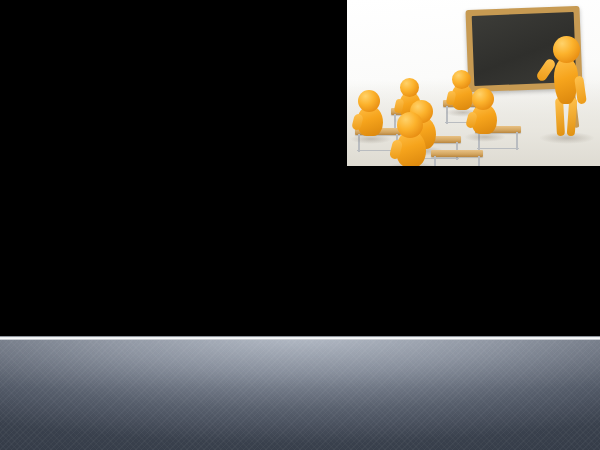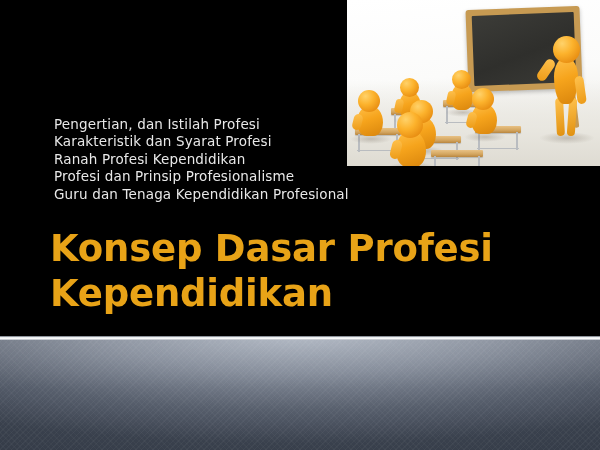--- a/index.html
+++ b/index.html
@@ -173,32 +173,21 @@
       <div class="shadow" style="left:-4px;top:96px;width:56px;height:12px;"></div>
       <div class="leg" style="left:13px;top:62px;width:8px;height:38px;transform:rotate(-3deg);"></div>
       <div class="leg" style="left:25px;top:62px;width:8px;height:38px;transform:rotate(4deg);"></div>
       <div class="body" style="left:11px;top:22px;width:24px;height:46px;border-radius:44% 44% 40% 40%/40% 40% 60% 60%;"></div>
       <div class="arm" style="left:-2px;top:22px;width:10px;height:24px;transform:rotate(34deg);"></div>
       <div class="arm" style="left:33px;top:40px;width:9px;height:28px;transform:rotate(-8deg);"></div>
       <div class="head" style="left:10px;top:0px;width:27px;height:27px;"></div>
     </div>
   </div>
 
-  <div class="bullets">
-    <div class="line">Pengertian, dan Istilah Profesi</div>
-    <div class="line">Karakteristik dan Syarat Profesi</div>
-    <div class="line">Ranah Profesi Kependidikan</div>
-    <div class="line">Profesi dan Prinsip Profesionalisme</div>
-    <div class="line">Guru dan Tenaga Kependidikan Profesional</div>
-  </div>
 
-  <div class="title">
-    <div class="t-line">Konsep Dasar Profesi</div>
-    <div class="t-line">Kependidikan</div>
-  </div>
 
   <div class="divider"></div>
   <div class="band">
     <div class="band-cone"></div>
     <div class="band-tex"></div>
     <div class="band-sheen"></div>
   </div>
 
 </div>
 

